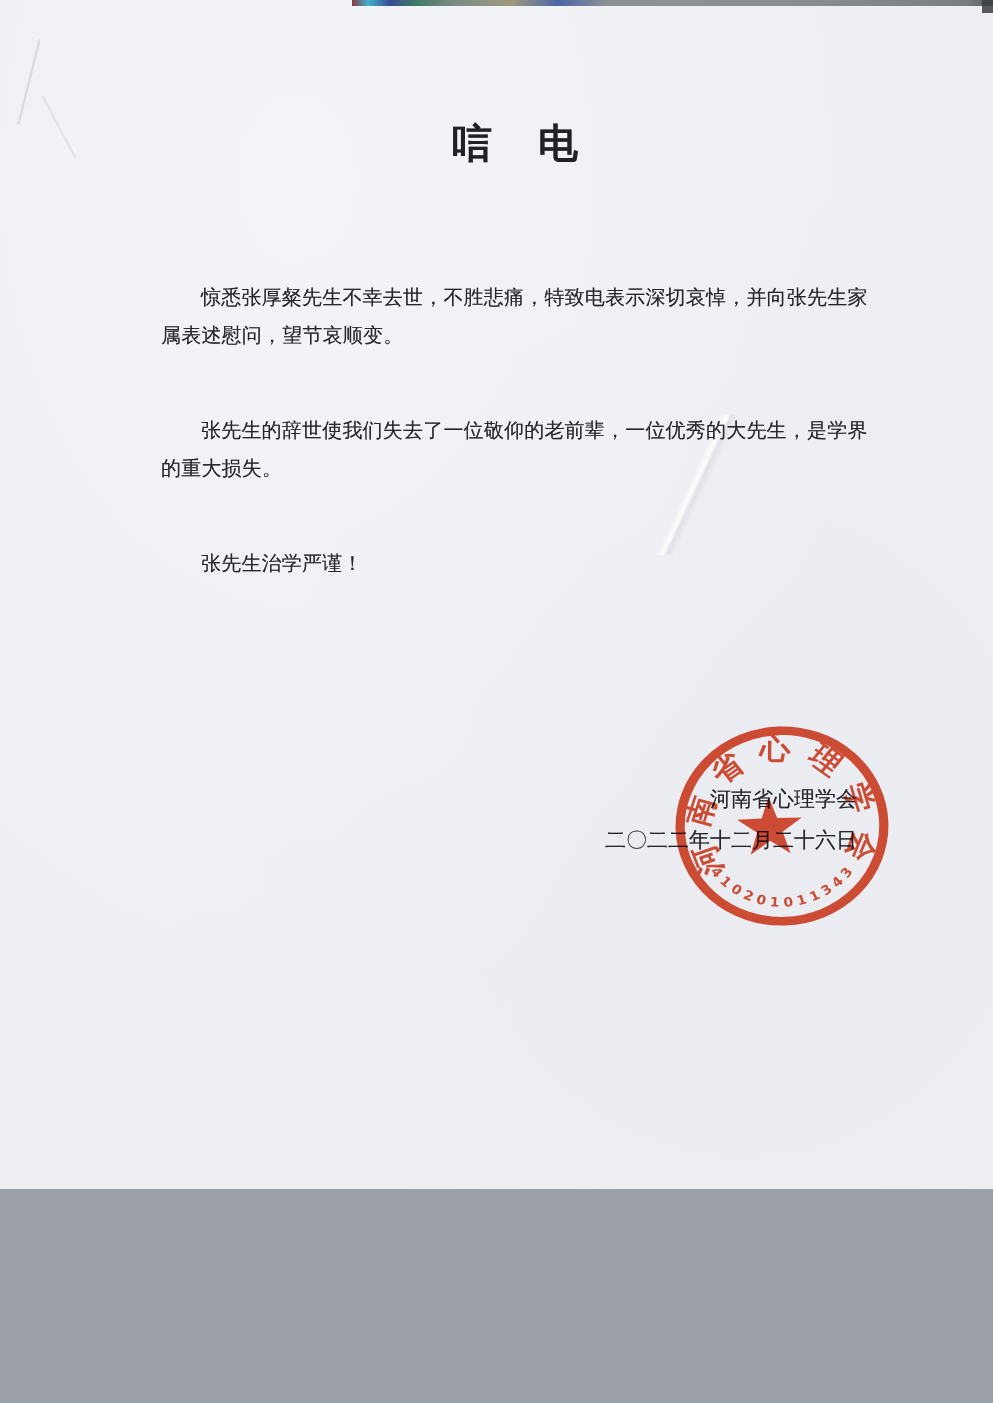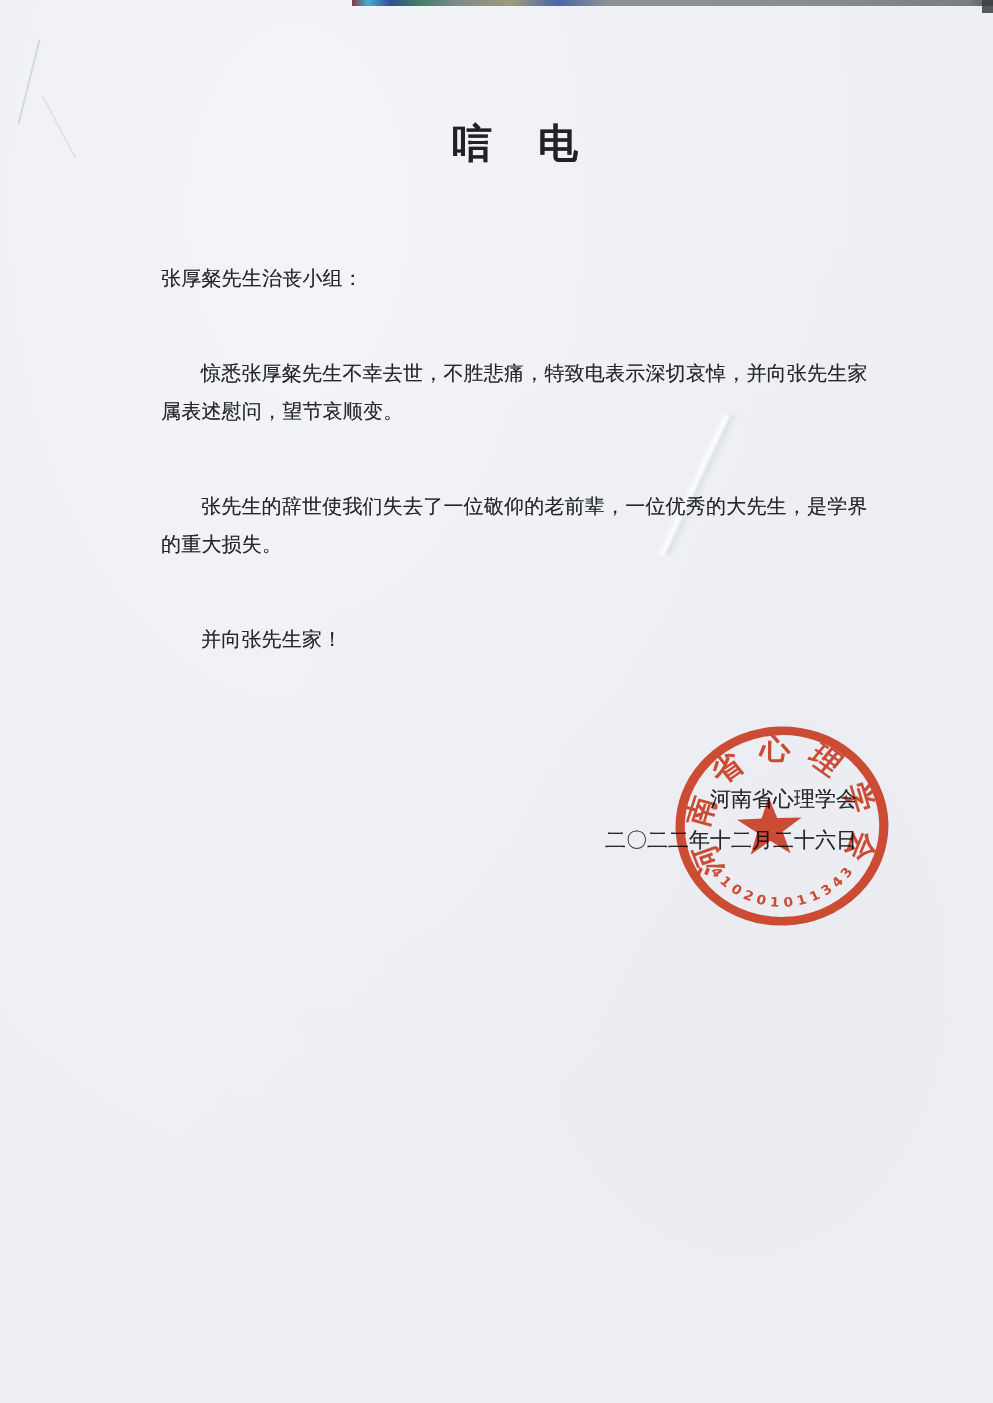--- a/index.html
+++ b/index.html
@@ -1,18 +1,18 @@
 <!DOCTYPE html>
 <html><head>
 <meta charset="utf-8">
 <style>
   html,body{margin:0;padding:0;background:#9aa0a6;}
   .page{
     position:relative;
-    width:993px;height:1403px;
+    width:993px;height:1189px;
     margin:0 auto;
     overflow:hidden;
     background:
       radial-gradient(ellipse at 30% 15%, #f2f4f7 0%, rgba(242,244,247,0) 60%),
       radial-gradient(ellipse at 75% 70%, #eaecf1 0%, rgba(234,236,241,0) 55%),
       #edeff3;
     font-family:"Liberation Serif","DejaVu Serif",serif;
     color:#25272c;
   }
   
@@ -81,26 +81,25 @@
 
   <div class="scan-strip"></div>
   <div class="corner-block"></div>
   <div class="pencil pencil-1"></div>
   <div class="pencil pencil-2"></div>
   <div class="crease"></div>
 
   <h1 class="title">唁　电</h1>
 
   <div class="body">
-    <p class="salutation">张厚粲先生治丧小组：</p>
     <p class="para">惊悉张厚粲先生不幸去世，不胜悲痛，特致电表示深切哀悼，并向张先生家
 属表述慰问，望节哀顺变。</p>
     <p class="para">张先生的辞世使我们失去了一位敬仰的老前辈，一位优秀的大先生，是学界
 的重大损失。</p>
-    <p class="para">并向张先生家！</p>
+    <p class="para">张先生治学严谨！</p>
   </div>
 
   <div class="sign-block">
     <div>河南省心理学会</div>
     <div>二〇二二年十二月二十六日</div>
   </div>
 
   <div class="seal">
     <svg viewBox="-105 -105 210 210" preserveAspectRatio="none">
       <defs>

